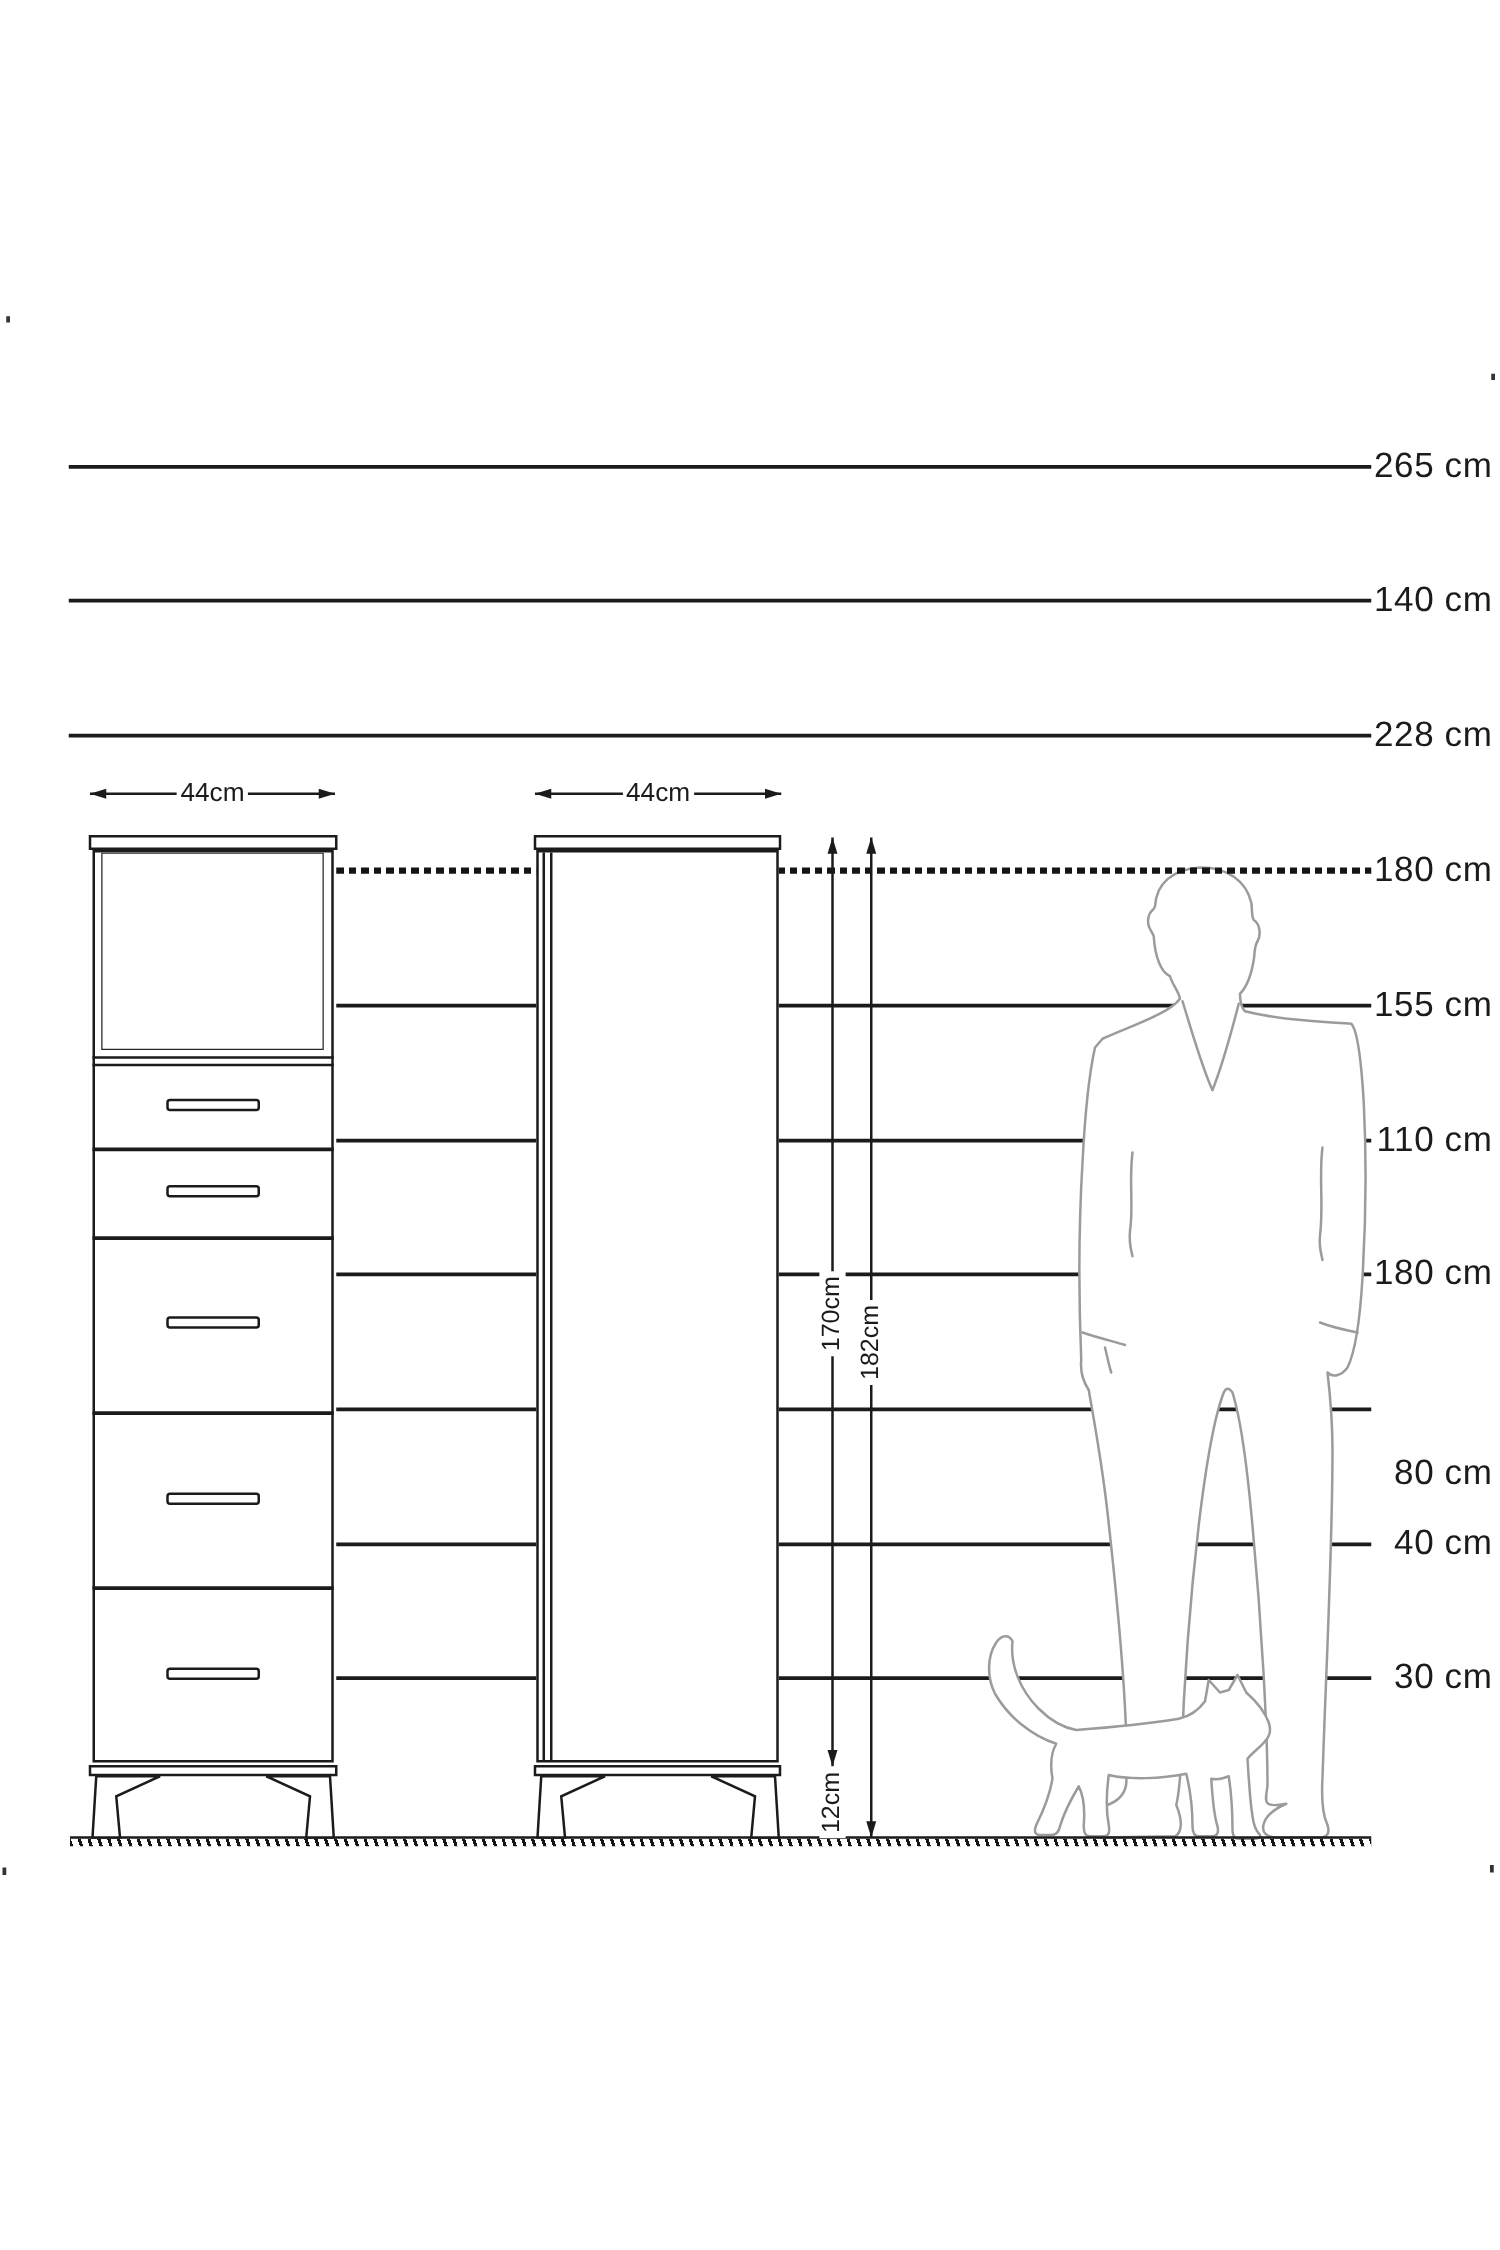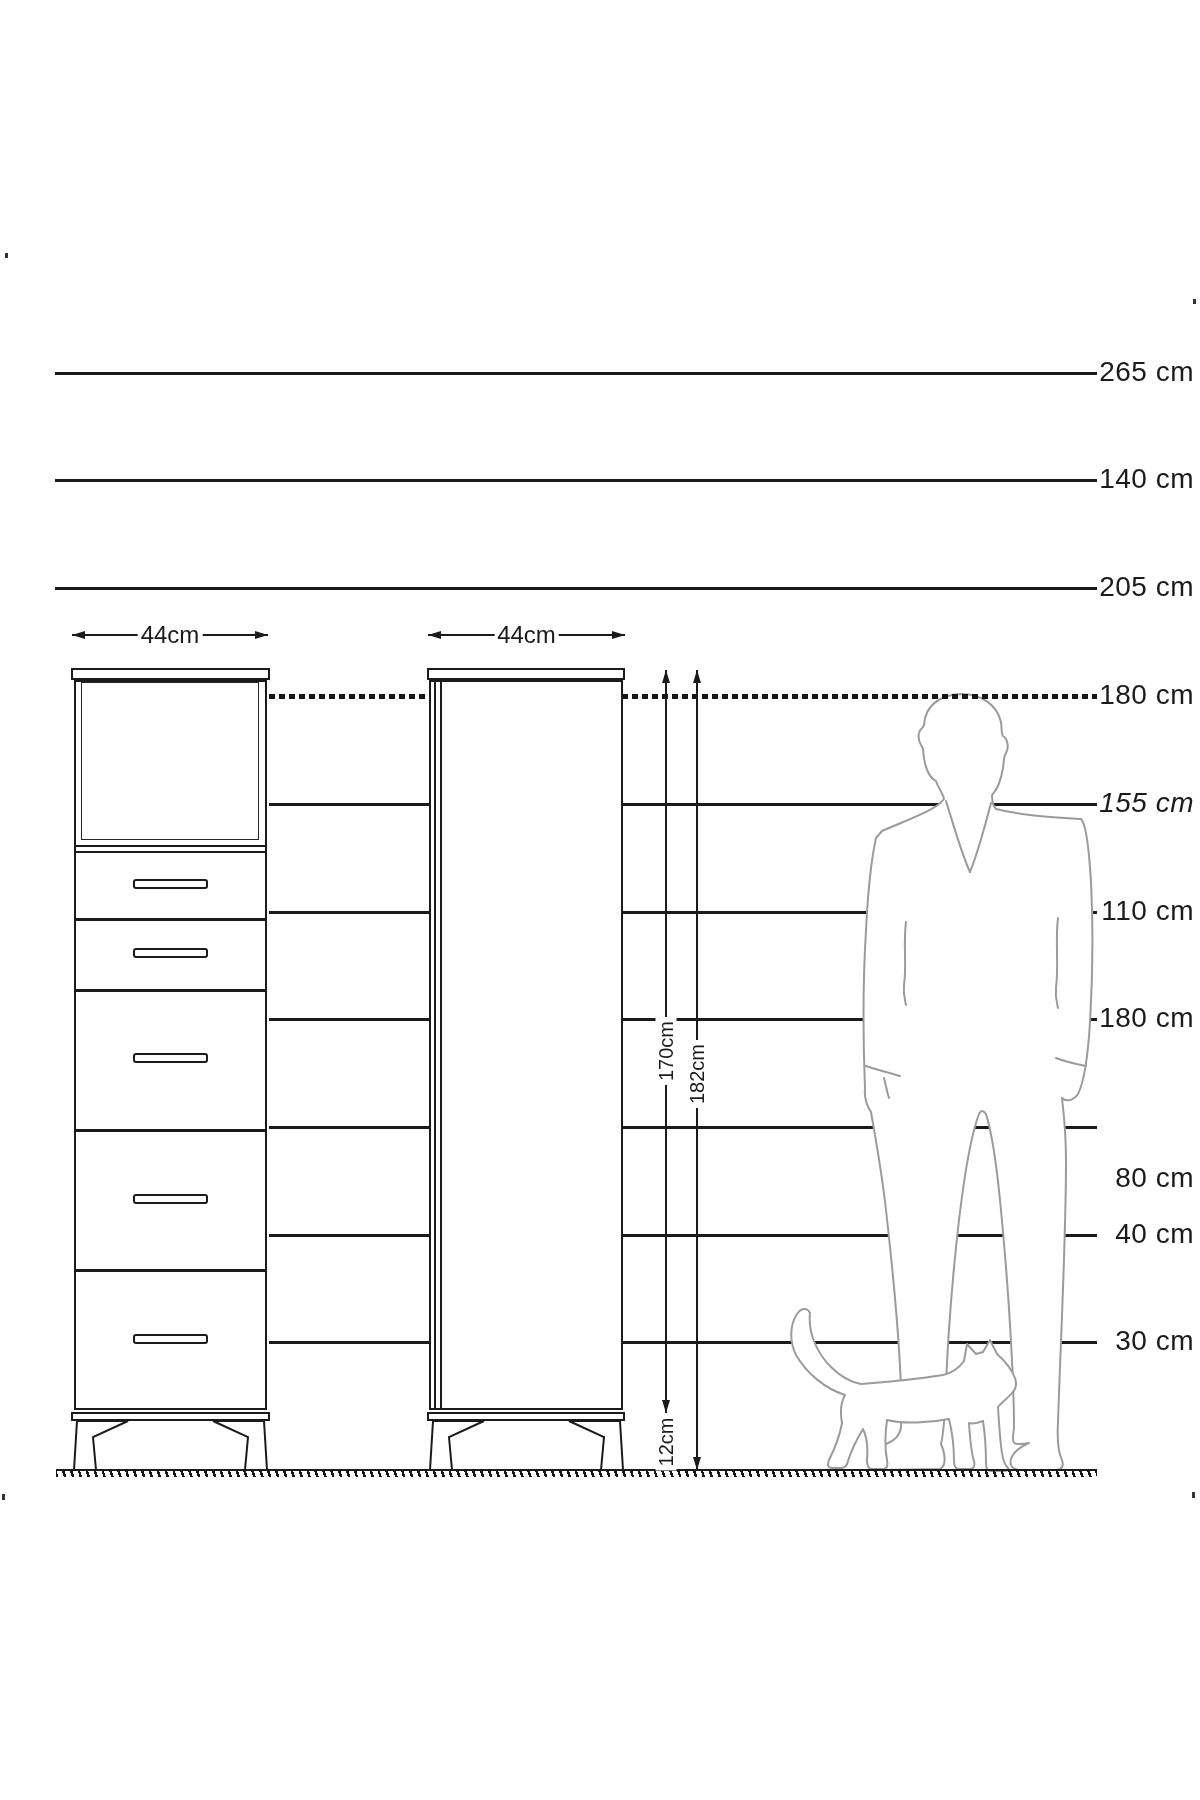--- a/index.html
+++ b/index.html
@@ -19,21 +19,21 @@
          background:repeating-linear-gradient(90deg,#141414 0 6px,rgba(0,0,0,0) 6px 10px);}
   .floorline{position:absolute;height:8px;border-top:2px solid #1b1b1b;box-sizing:border-box;
          background:repeating-linear-gradient(72deg,#141414 0 2.5px,rgba(0,0,0,0) 2.5px 7.5px);}
   .scale-label{position:absolute;left:1098px;width:96px;text-align:right;font-size:28px;
          line-height:1;transform:translateY(-52%);white-space:nowrap;letter-spacing:.5px;}
   .board,.cab-body{position:absolute;border:2px solid #1b1b1b;background:#fff;box-sizing:border-box;}
   .inner-box{position:absolute;border:1.5px solid #262626;background:#fff;box-sizing:border-box;}
   .divider{position:absolute;background:#1b1b1b;}
   .vline{position:absolute;background:#1b1b1b;}
   .handle{position:absolute;border:2px solid #1b1b1b;border-radius:3px;background:#fff;box-sizing:border-box;}
-  .dim-label{position:absolute;background:#fff;font-size:24px;line-height:1.05;padding:0 3px;
+  .dim-label{position:absolute;background:#fff;font-size:21px;line-height:1.05;padding:0 3px;
          transform:translate(-50%,-52%);white-space:nowrap;z-index:8;}
   .dim-label.rot{font-size:20px;padding:0 4px;transform:translate(-50%,-50%) rotate(-90deg);}
   .speck{position:absolute;background:#333;}
 </style>
 </head>
 <body>
 
 <div id="canvas">
 
   <div id="scale-layer">
@@ -204,23 +204,23 @@
 
   <div class="dim-label" id="dim-lw" style="left: 170px; top: 635px;">44cm</div>
   <div class="dim-label" id="dim-rw" style="left: 526.5px; top: 635px;">44cm</div>
   <div class="dim-label rot" id="dim-bh" style="left: 666px; top: 1051px;">170cm</div>
   <div class="dim-label rot" id="dim-th" style="left: 697px; top: 1074px;">182cm</div>
   <div class="dim-label rot" id="dim-lh" style="left: 666px; top: 1442px;">12cm</div>
 
   <div id="labels-layer">
       <div class="scale-label" style="top: 373px;">265 cm</div>
       <div class="scale-label" style="top: 480px;">140 cm</div>
-      <div class="scale-label" style="top: 588px;">205 cm</div>
+      <div class="scale-label" style="top: 588px;">228 cm</div>
       <div class="scale-label" style="top: 696px;">180 cm</div>
-      <div class="scale-label" style="top: 804px; font-style: italic;">155 cm</div>
+      <div class="scale-label" style="top: 804px;">155 cm</div>
       <div class="scale-label" style="top: 912px;">110 cm</div>
       <div class="scale-label" style="top: 1019px;">180 cm</div>
       <div class="scale-label" style="top: 1179px;">80 cm</div>
       <div class="scale-label" style="top: 1235px;">40 cm</div>
       <div class="scale-label" style="top: 1342px;">30 cm</div>
     </div>
 
   <div class="speck" style="left:5px;top:253px;width:3px;height:5px;"></div>
   <div class="speck" style="left:1193px;top:299px;width:3px;height:5px;"></div>
   <div class="speck" style="left:2px;top:1494px;width:3px;height:6px;"></div>

